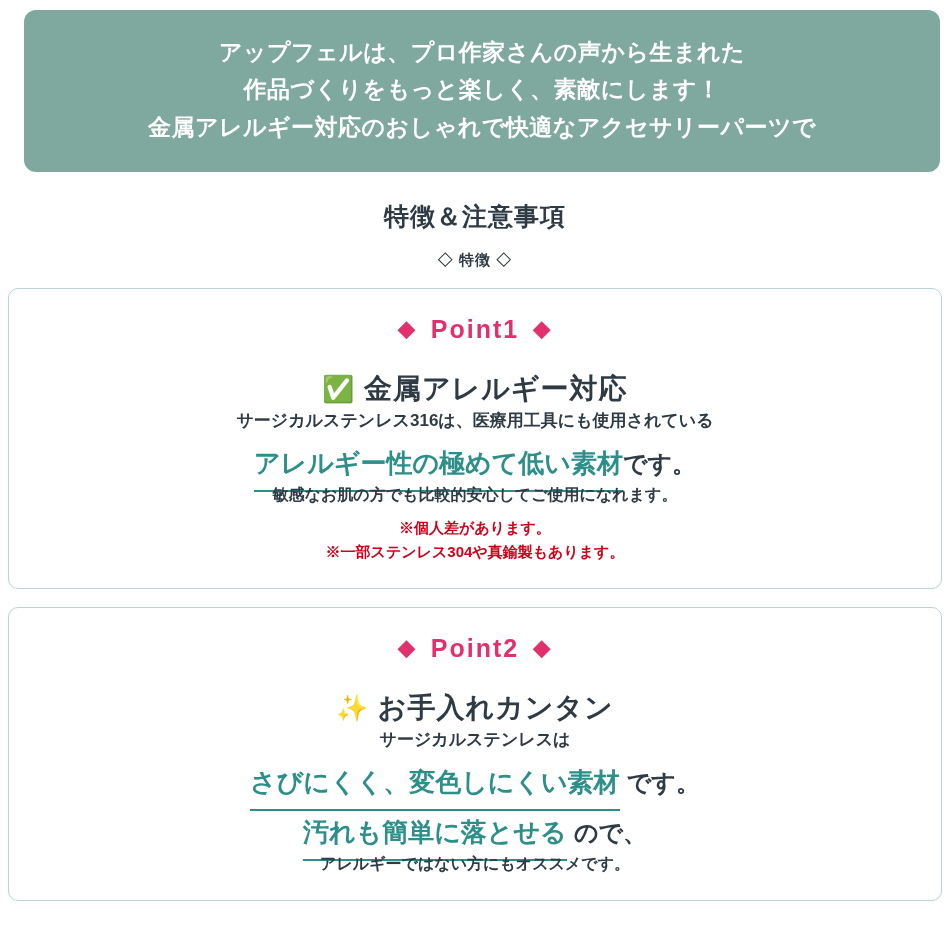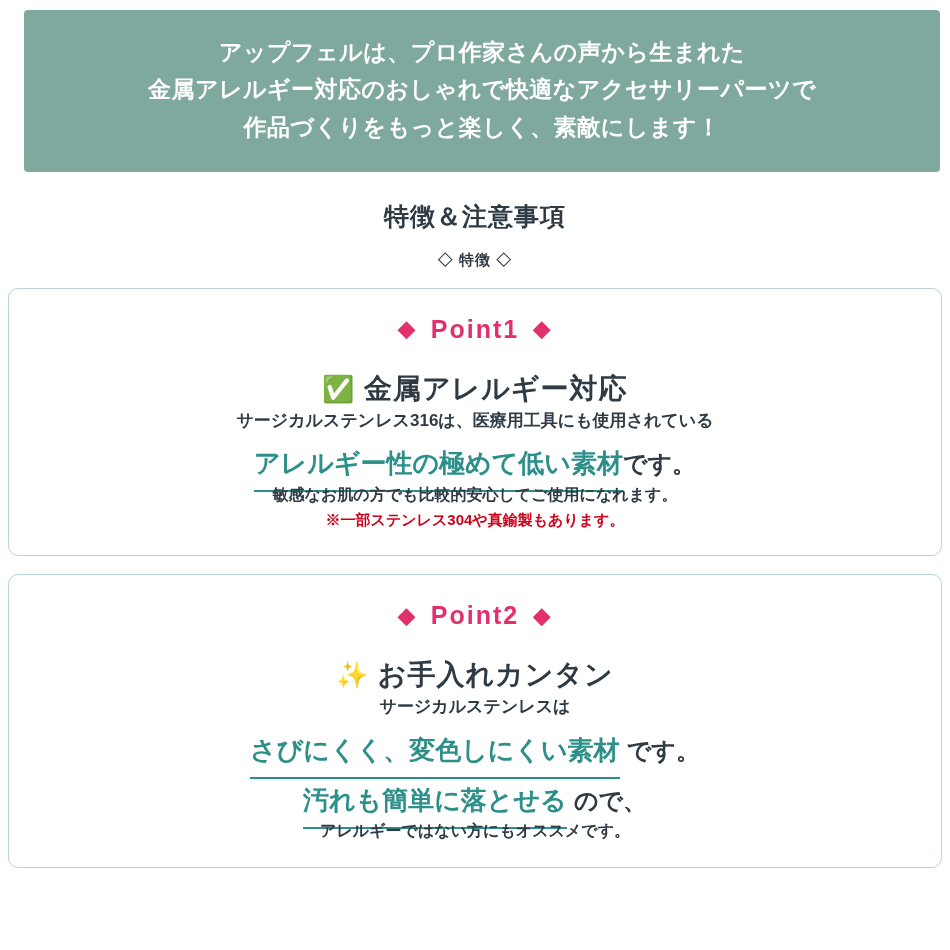--- a/index.html
+++ b/index.html
@@ -14,21 +14,21 @@
     width: 950px;
     height: 950px;
     position: relative;
     background: #ffffff;
   }
 
   
   .hero {
     margin: 10px 10px 0 24px;
     background: #7fa89e;
-    border-radius: 4px;
+    border-radius: 12px;
     padding: 24px 20px 26px 20px;
     text-align: center;
   }
   .hero-line {
     color: #ffffff;
     font-size: 23px;
     font-weight: bold;
     letter-spacing: 0.5px;
     line-height: 1.62;
   }
@@ -122,42 +122,43 @@
   }
   .note.tight { margin-top: 2px; }
 </style>
 </head>
 <body>
 
 <div class="page">
 
   <div class="hero">
     <div class="hero-line">アップフェルは、プロ作家さんの声から生まれた</div>
+    <div class="hero-line">作品づくりをもっと楽しく、素敵にします！</div>
     <div class="hero-line">金属アレルギー対応のおしゃれで快適なアクセサリーパーツで</div>
-    <div class="hero-line">作品づくりをもっと楽しく、素敵にします！</div>
   </div>
 
   <div class="section-title">特徴＆注意事項</div>
   <div class="section-sub">◇ 特徴 ◇</div>
 
   <div class="card">
     <div class="point-label">
       <span class="diamond">◆</span>
       <span>Point1</span>
       <span class="diamond">◆</span>
     </div>
     <div class="point-head">
       <span class="emoji">✅</span>
       <span>金属アレルギー対応</span>
     </div>
     <div class="body-line">サージカルステンレス316は、医療用工具にも使用されている</div>
     <div class="big-line">
       <span class="hl">アレルギー性の極めて低い素材</span><span class="tail">です。</span>
     </div>
     <div class="body-line small">敏感なお肌の方でも比較的安心してご使用になれます。</div>
+    <div class="note">※個人差があります。</div>
     <div class="note tight">※一部ステンレス304や真鍮製もあります。</div>
   </div>
 
   <div class="card">
     <div class="point-label">
       <span class="diamond">◆</span>
       <span>Point2</span>
       <span class="diamond">◆</span>
     </div>
     <div class="point-head">

